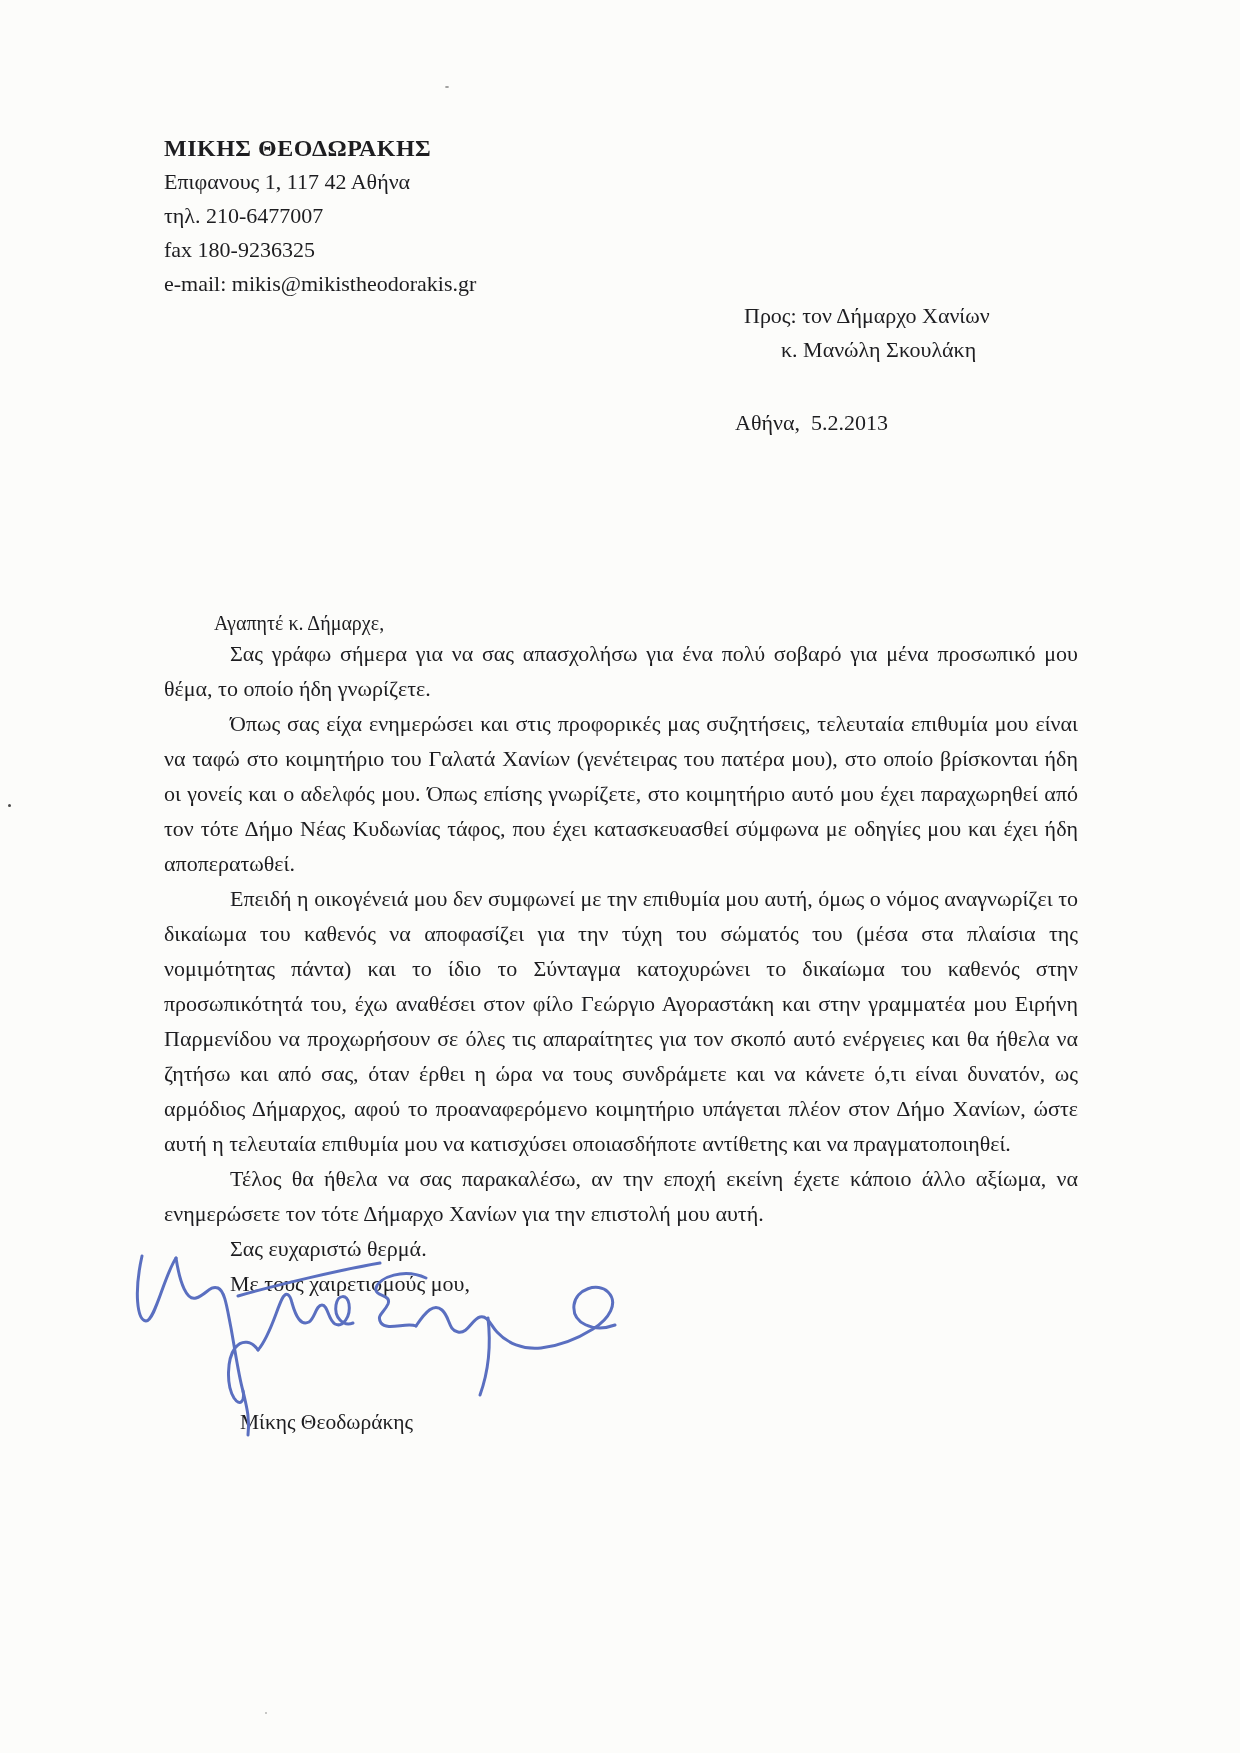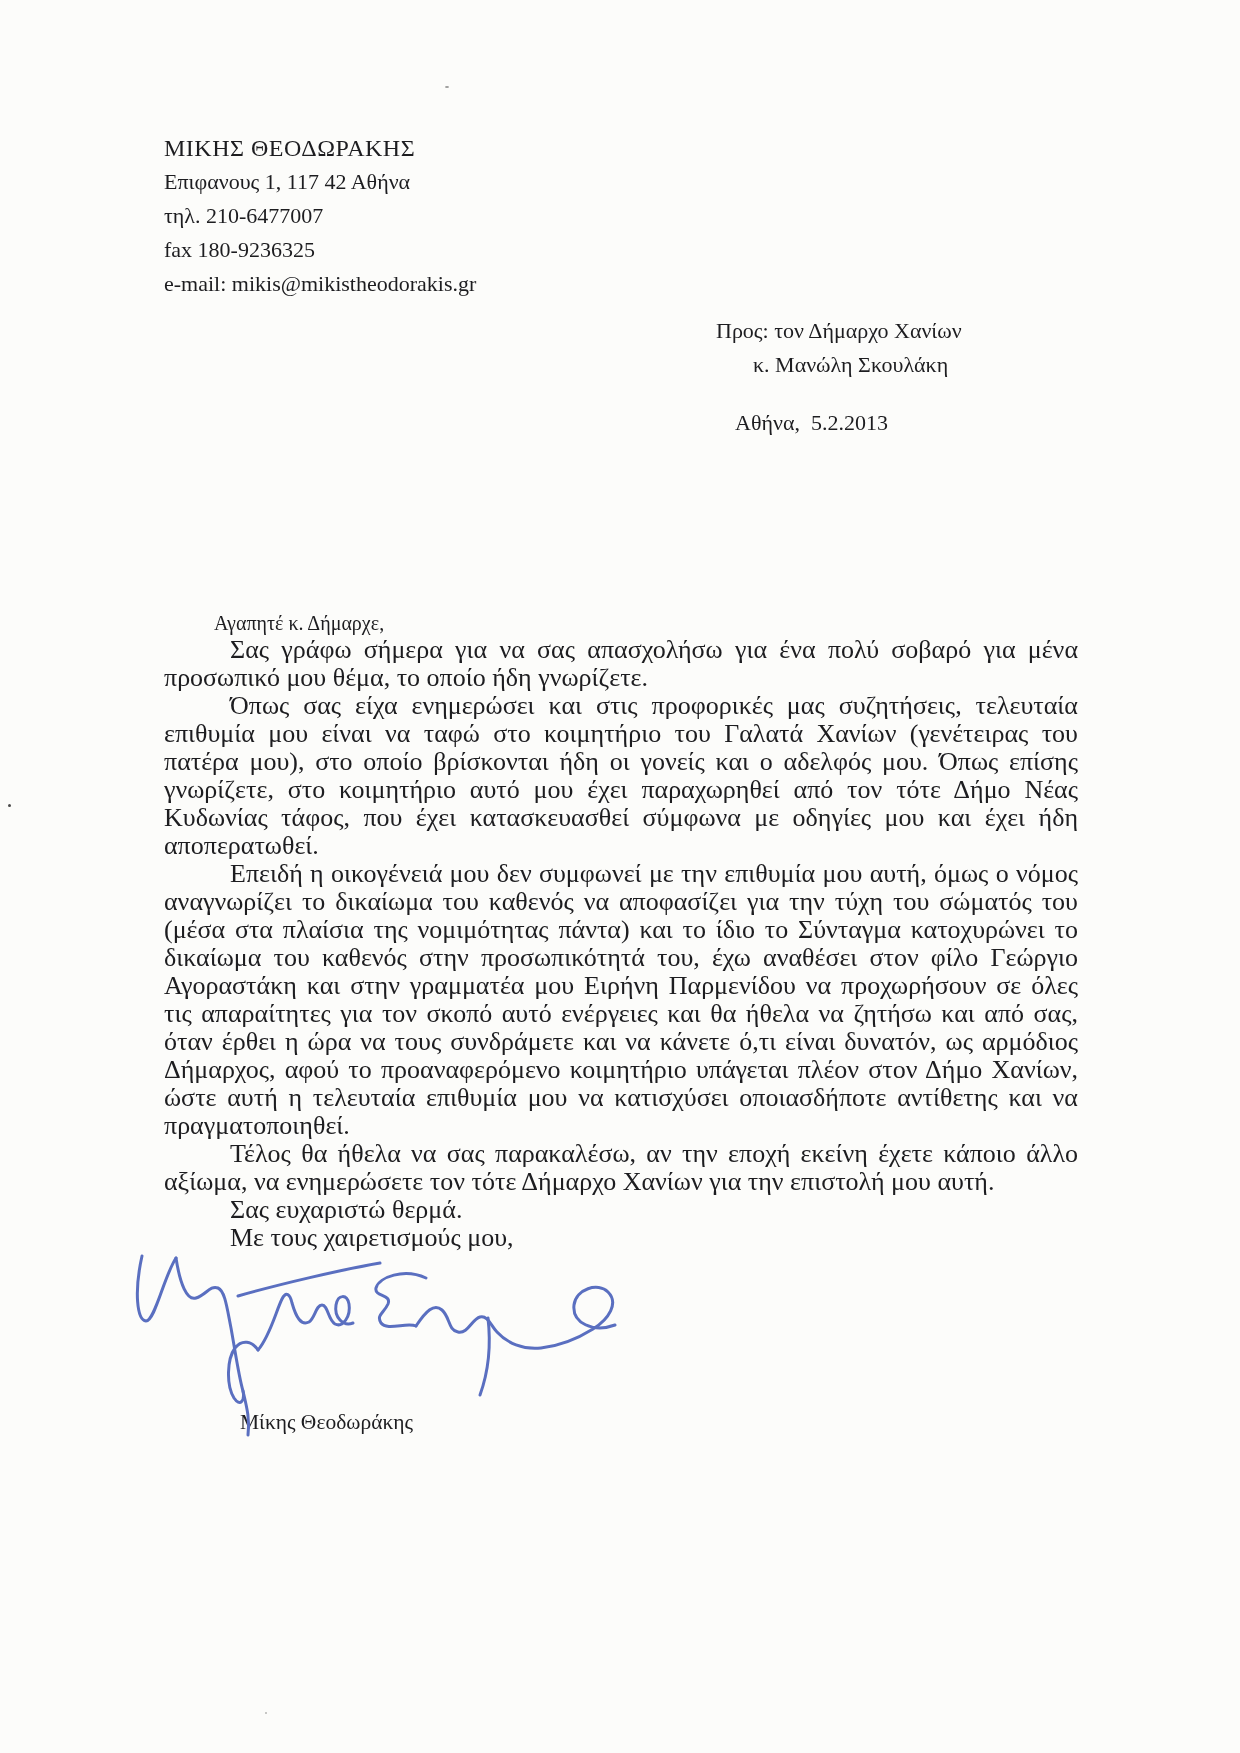--- a/index.html
+++ b/index.html
@@ -7,34 +7,34 @@
     position:relative;
     width:1240px;height:1753px;
     margin:0 auto;
     background:#fcfcfa;
     overflow:hidden;
     font-family:"Liberation Serif","DejaVu Serif",serif;
     color:#1d1d20;
   }
   
   .sender{position:absolute;left:164px;top:131px;line-height:34px;font-size:22px;}
-  .sender .name{font-weight:normal;font-size:24px;letter-spacing:.5px;}
+  .sender .name{font-weight:bold;font-size:24px;letter-spacing:.5px;}
   
-  .recipient{position:absolute;left:716px;top:299px;line-height:34px;font-size:22px;margin-top:15px;}
+  .recipient{position:absolute;left:744px;top:299px;line-height:34px;font-size:22px;}
   .recipient .line2{padding-left:37px;}
   
   .dateline{position:absolute;left:735px;top:410px;font-size:22px;white-space:pre;}
   
   .salutation{position:absolute;left:214px;top:584px;font-size:20px;margin-top:28px;}
   
   .body-block{position:absolute;left:164px;top:636px;width:914px;}
   .body-block p{
     margin:0;
-    font-size:26px;
-    line-height:28px;
+    font-size:22px;
+    line-height:35px;
     text-indent:66px;
     text-align:justify;
   }
   .body-block p.closing-line{text-align:left;}
   
   .signature-svg{position:absolute;left:130px;top:1248px;z-index:3;}
   .signee{position:absolute;left:240px;top:1394px;font-size:21.5px;z-index:2;margin-top:16px;}
   
   .speck{position:absolute;background:#4a4a4a;border-radius:50%;}
   .speck-1{left:8px;top:804px;width:3px;height:3px;}

